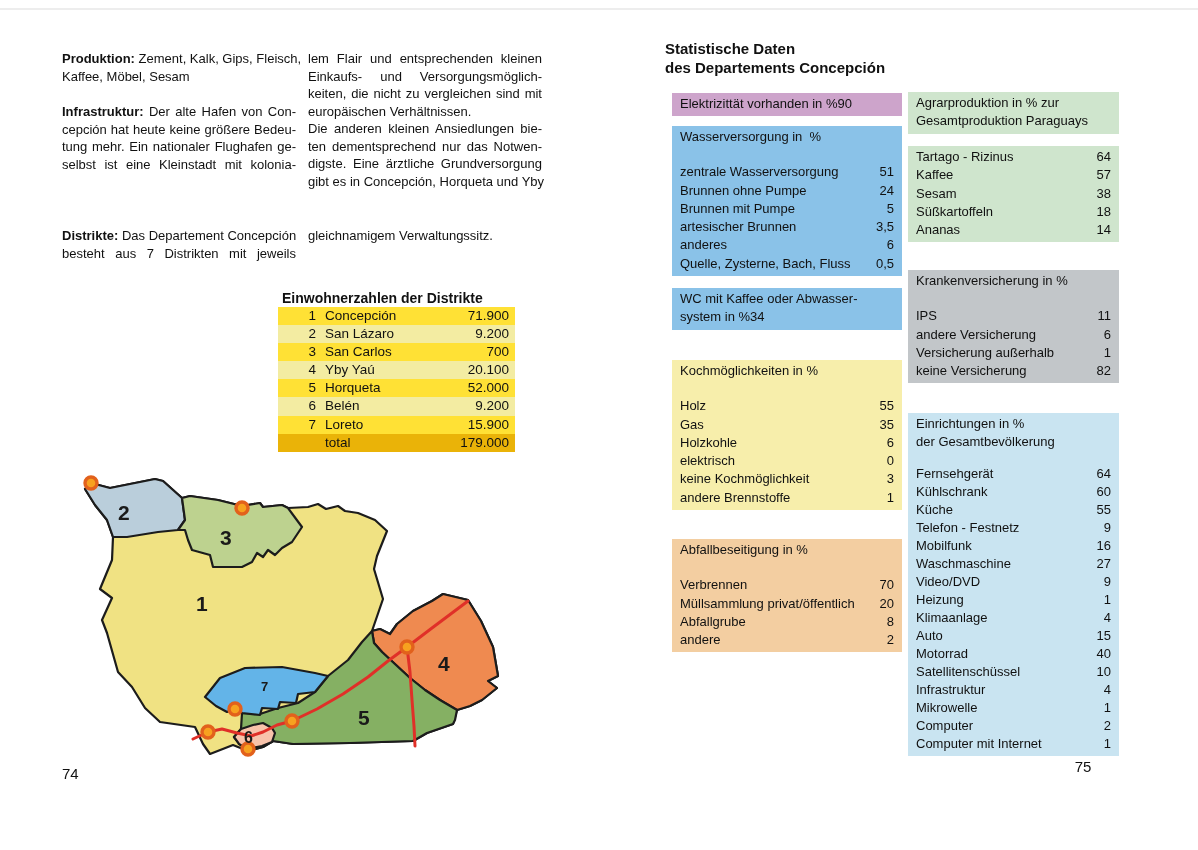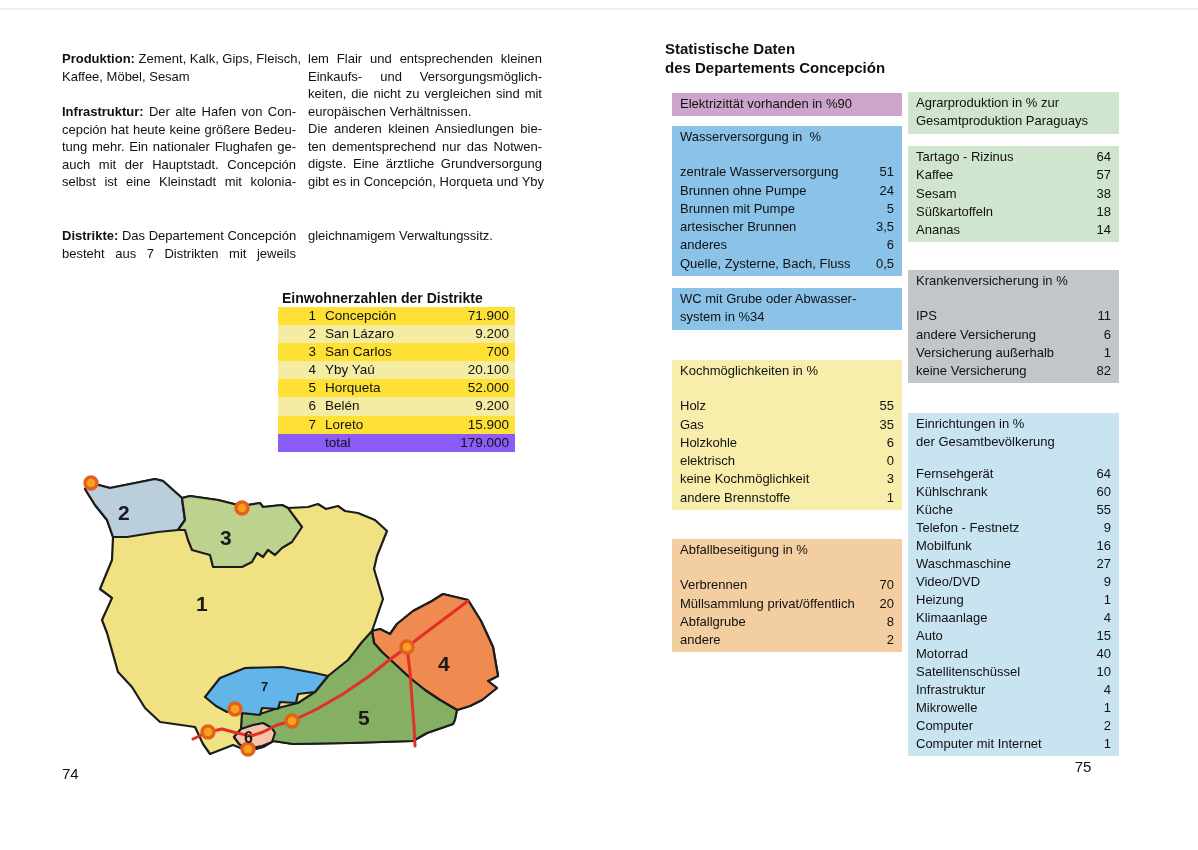--- a/index.html
+++ b/index.html
@@ -17,21 +17,21 @@
 
   
   .etable-title{font-weight:bold;font-size:14px;white-space:nowrap}
   .etable{width:237px;font-size:13.5px}
   .erow{display:flex;line-height:18.1px;padding:0 6px;box-sizing:border-box}
   .erow .enum{width:32px;text-align:right;white-space:pre}
   .erow .ename{flex:1;margin-left:9px;white-space:pre}
   .erow .eval{text-align:center;white-space:pre}
   .ebody div.erow:nth-of-type(odd){background:#ffe135}
   .ebody div.erow:nth-of-type(even){background:#f3eca2}
-  .erow.total{background:#8b5cf6}
+  .erow.total{background:#eab308}
 
   
   .sbox{position:absolute;box-sizing:border-box;padding:2px 8px 3px;font-size:13px;line-height:18.3px}
   .trow{display:flex;}
   .trow span{white-space:pre}
   .srow{display:flex;justify-content:space-between}
   .srow span{white-space:pre}
   .sp{height:17px}
   .tight{line-height:18px}
   .stats-title{font-weight:bold;font-size:15px;line-height:18.5px;white-space:nowrap}
@@ -53,21 +53,20 @@
     <div class="lines">
         <div class="line">Kaffee, Möbel, Sesam</div>
       </div>
   </div>
 
   <div class="para abs jlast" style="left:62px;top:103px">
     <div class="line"><b>Infrastruktur:</b> <span>Der alte Hafen von Con-</span></div>
     <div class="lines">
         <div class="line">cepción hat heute keine größere Bedeu-</div>
         <div class="line">tung mehr. Ein nationaler Flughafen ge-</div>
-        <div class="line">auch mit der Hauptstadt. Concepción</div>
         <div class="line">selbst ist eine Kleinstadt mit kolonia-</div>
       </div>
   </div>
 
   <div class="para abs jlast" style="left:62px;top:227px">
     <div class="line"><b>Distrikte:</b> <span>Das Departement Concepción</span></div>
     <div class="lines">
         <div class="line">besteht aus 7 Distrikten mit jeweils</div>
       </div>
   </div>
@@ -227,21 +226,21 @@
 
         <div class="srow">
           <span>Quelle, Zysterne, Bach, Fluss</span>
           <span>0,5</span>
         </div>
       </div>
   </div>
 
   <div class="sbox" style="left:672px;top:288px;width:230px;background:#8ac2e8">
     <div class="trow">
-      <span>WC mit Grube oder Abwasser-</span>
+      <span>WC mit Kaffee oder Abwasser-</span>
     </div>
     <div class="trow">
       <span>system in %</span>
       <span>34</span>
     </div>
   </div>
 
   <div class="sbox" style="left:672px;top:360px;width:230px;background:#f7eeab">
     <div class="trow">
       <span>Kochmöglichkeiten in %</span>

